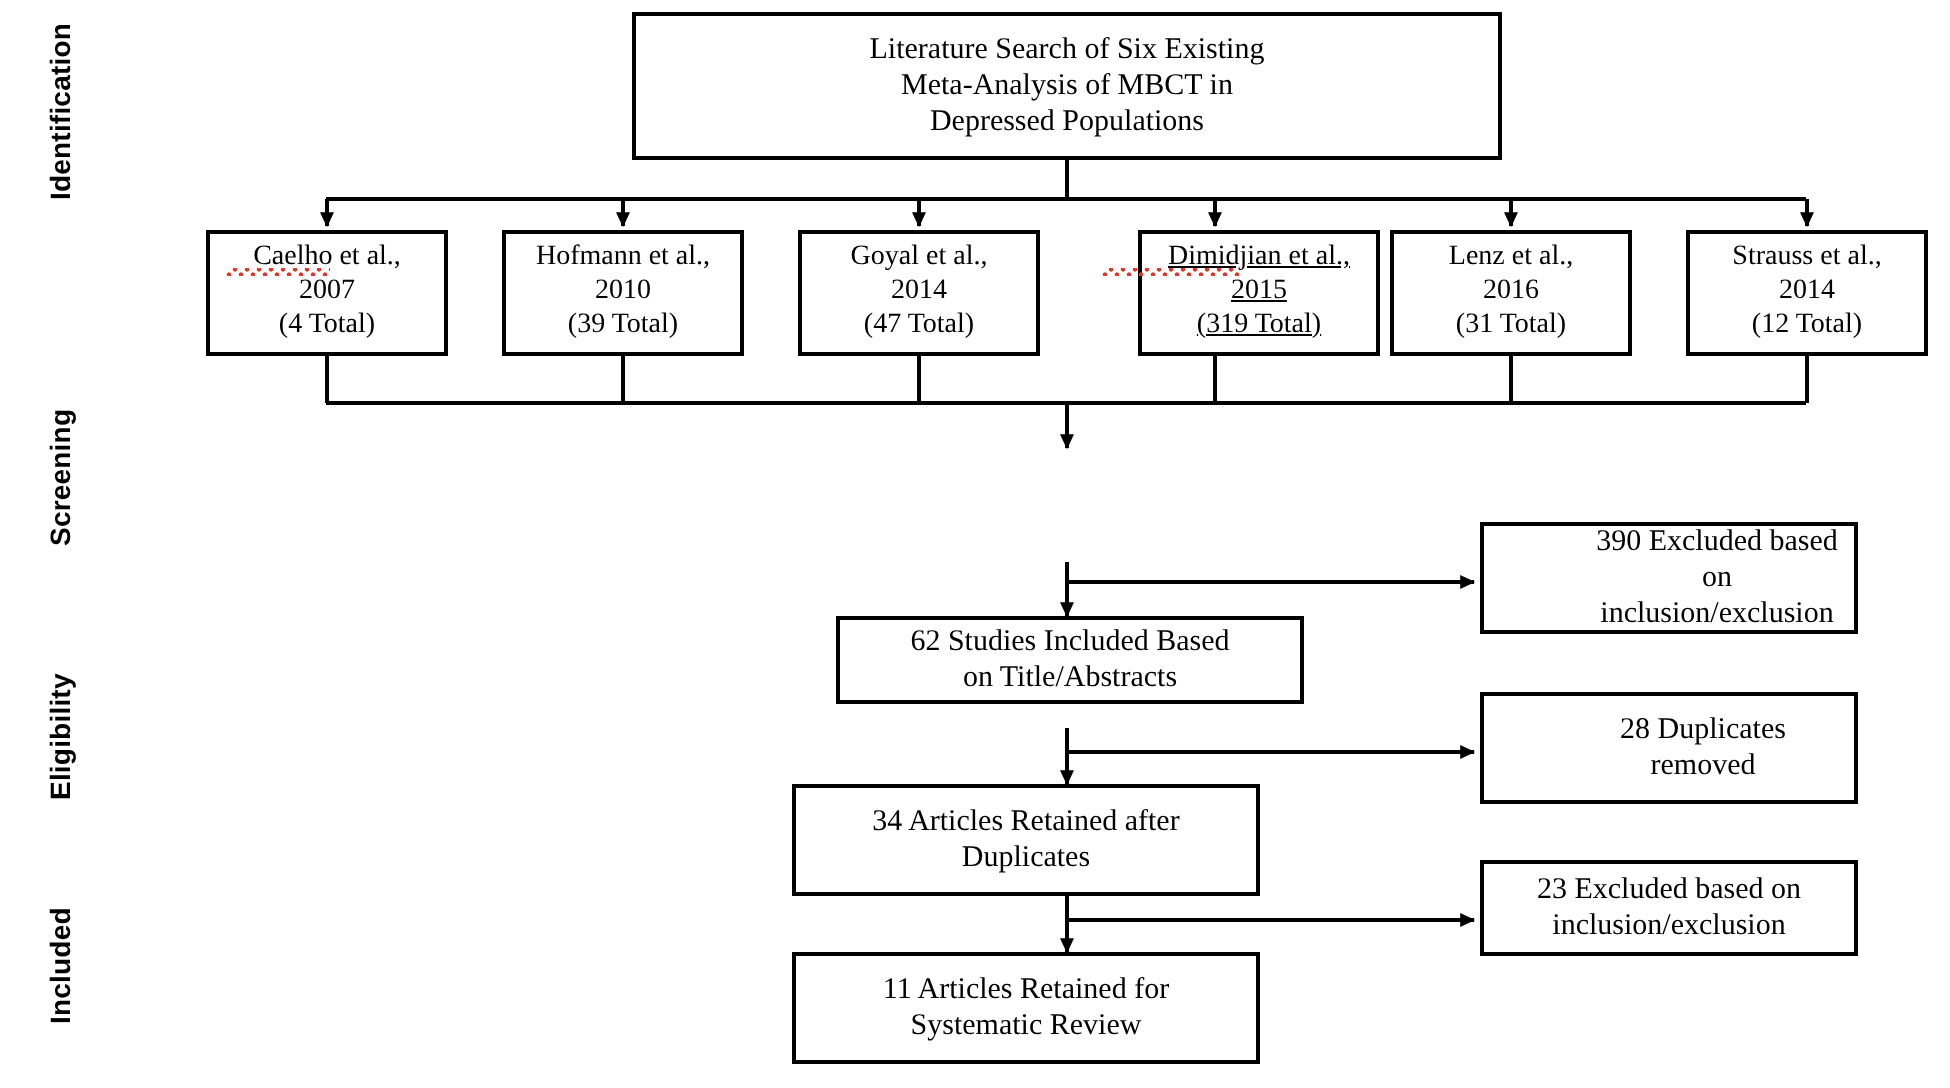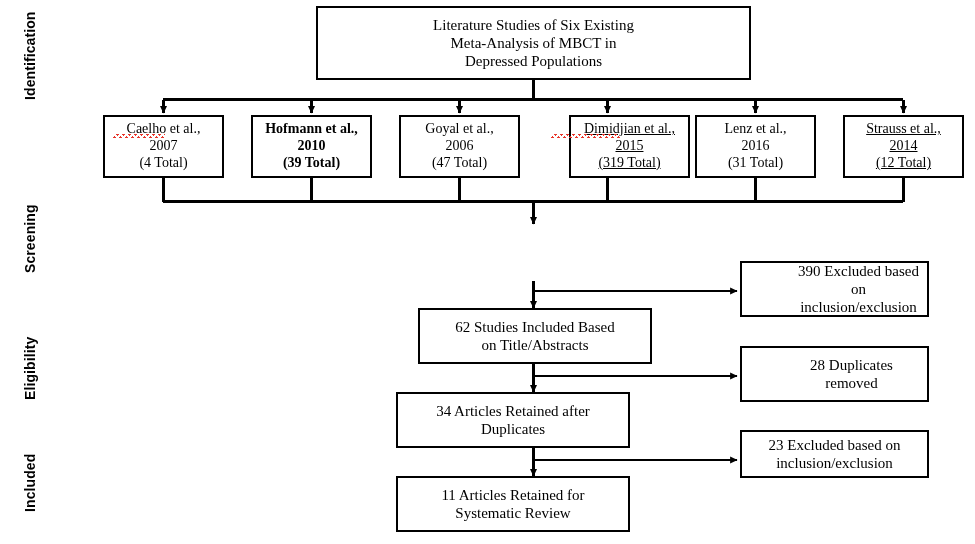--- a/index.html
+++ b/index.html
@@ -115,65 +115,65 @@
       <path d="M533.5,364 L533.5,392" marker-end="url(#ah)"></path>
       <path d="M533.5,448 L533.5,476" marker-end="url(#ah)"></path>
 
       <path d="M533.5,291 L737,291" marker-end="url(#ah)"></path>
       <path d="M533.5,376 L737,376" marker-end="url(#ah)"></path>
       <path d="M533.5,460 L737,460" marker-end="url(#ah)"></path>
     </g>
   </svg>
 
   <div class="box" style="left:316px; top:6px; width:435px; height:74px;">
-    <span class="txt">Literature Studies of Six Existing
+    <span class="txt">Literature Search of Six Existing
 Meta-Analysis of MBCT in
 Depressed Populations</span>
   </div>
 
   <div class="box small" style="left:103px; top:115px; width:121px; height:63px;">
     <span class="txt">Caelho et al.,
 2007
 (4 Total)</span>
   </div>
   <div class="squiggle" style="left:113px; top:134px; width:52px;"></div>
 
-  <div class="box small" style="left:251px; top:115px; width:121px; height:63px;font-weight:bold;">
+  <div class="box small" style="left:251px; top:115px; width:121px; height:63px;">
     <span class="txt">Hofmann et al.,
 2010
 (39 Total)</span>
   </div>
 
   <div class="box small" style="left:399px; top:115px; width:121px; height:63px;">
     <span class="txt">Goyal et al.,
-2006
+2014
 (47 Total)</span>
   </div>
 
   <div class="box small" style="left:569px; top:115px; width:121px; height:63px;text-decoration:underline;">
     <span class="txt">Dimidjian et al.,
 2015
 (319 Total)</span>
   </div>
   <div class="squiggle" style="left:551px; top:134px; width:69px;"></div>
 
   <div class="box small" style="left:695px; top:115px; width:121px; height:63px;">
     <span class="txt">Lenz et al.,
 2016
 (31 Total)</span>
   </div>
 
-  <div class="box small" style="left:843px; top:115px; width:121px; height:63px;text-decoration:underline;">
+  <div class="box small" style="left:843px; top:115px; width:121px; height:63px;">
     <span class="txt">Strauss et al.,
 2014
 (12 Total)</span>
   </div>
 
 
-  <div class="box" style="left:418px; top:308px; width:234px; height:56px;">
+  <div class="box" style="left:418px; top:308px; width:234px; height:44px;">
     <span class="txt">62 Studies Included Based
 on Title/Abstracts</span>
   </div>
 
   <div class="box" style="left:396px; top:392px; width:234px; height:56px;">
     <span class="txt">34 Articles Retained after
 Duplicates</span>
   </div>
 
   <div class="box" style="left:396px; top:476px; width:234px; height:56px;">

